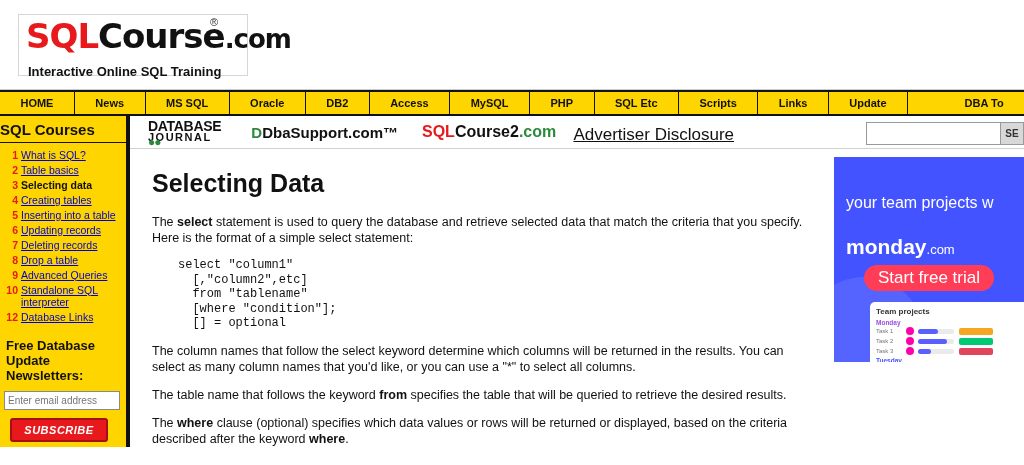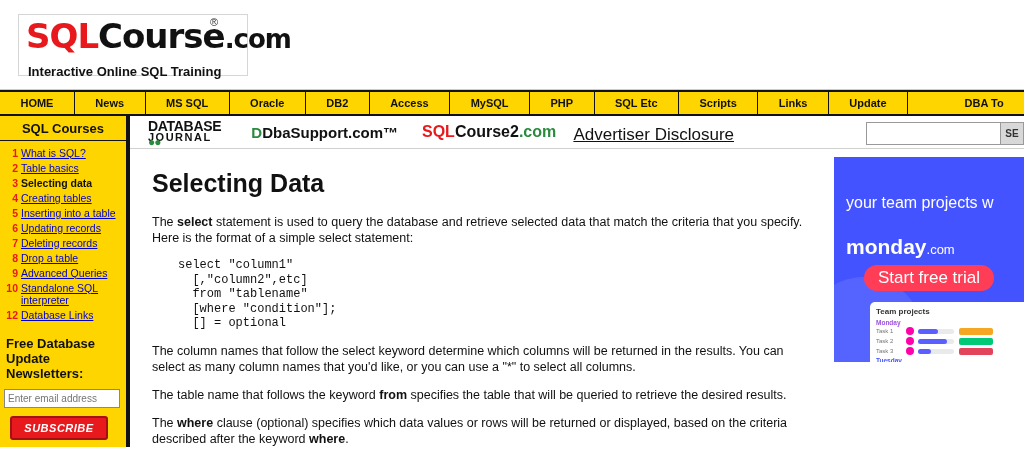--- a/index.html
+++ b/index.html
@@ -99,22 +99,21 @@
   }
   .sidebar {
     width: 128px;
     background: #ffd500;
     box-sizing: border-box;
     border-right: 2px solid #111;
     flex: 0 0 128px;
     position: relative;
   }
   .sb-title {
-    text-align: center;
-    font-size: 13px;
+    font-size: 15px;
     font-weight: bold;
     color: #111;
     background: #ffd500;
     padding: 5px 0 4px 0;
     border-bottom: 1px solid #111;
   }
   .sb-list {
     list-style: none;
     margin: 0;
     padding: 4px 0 0 0;

